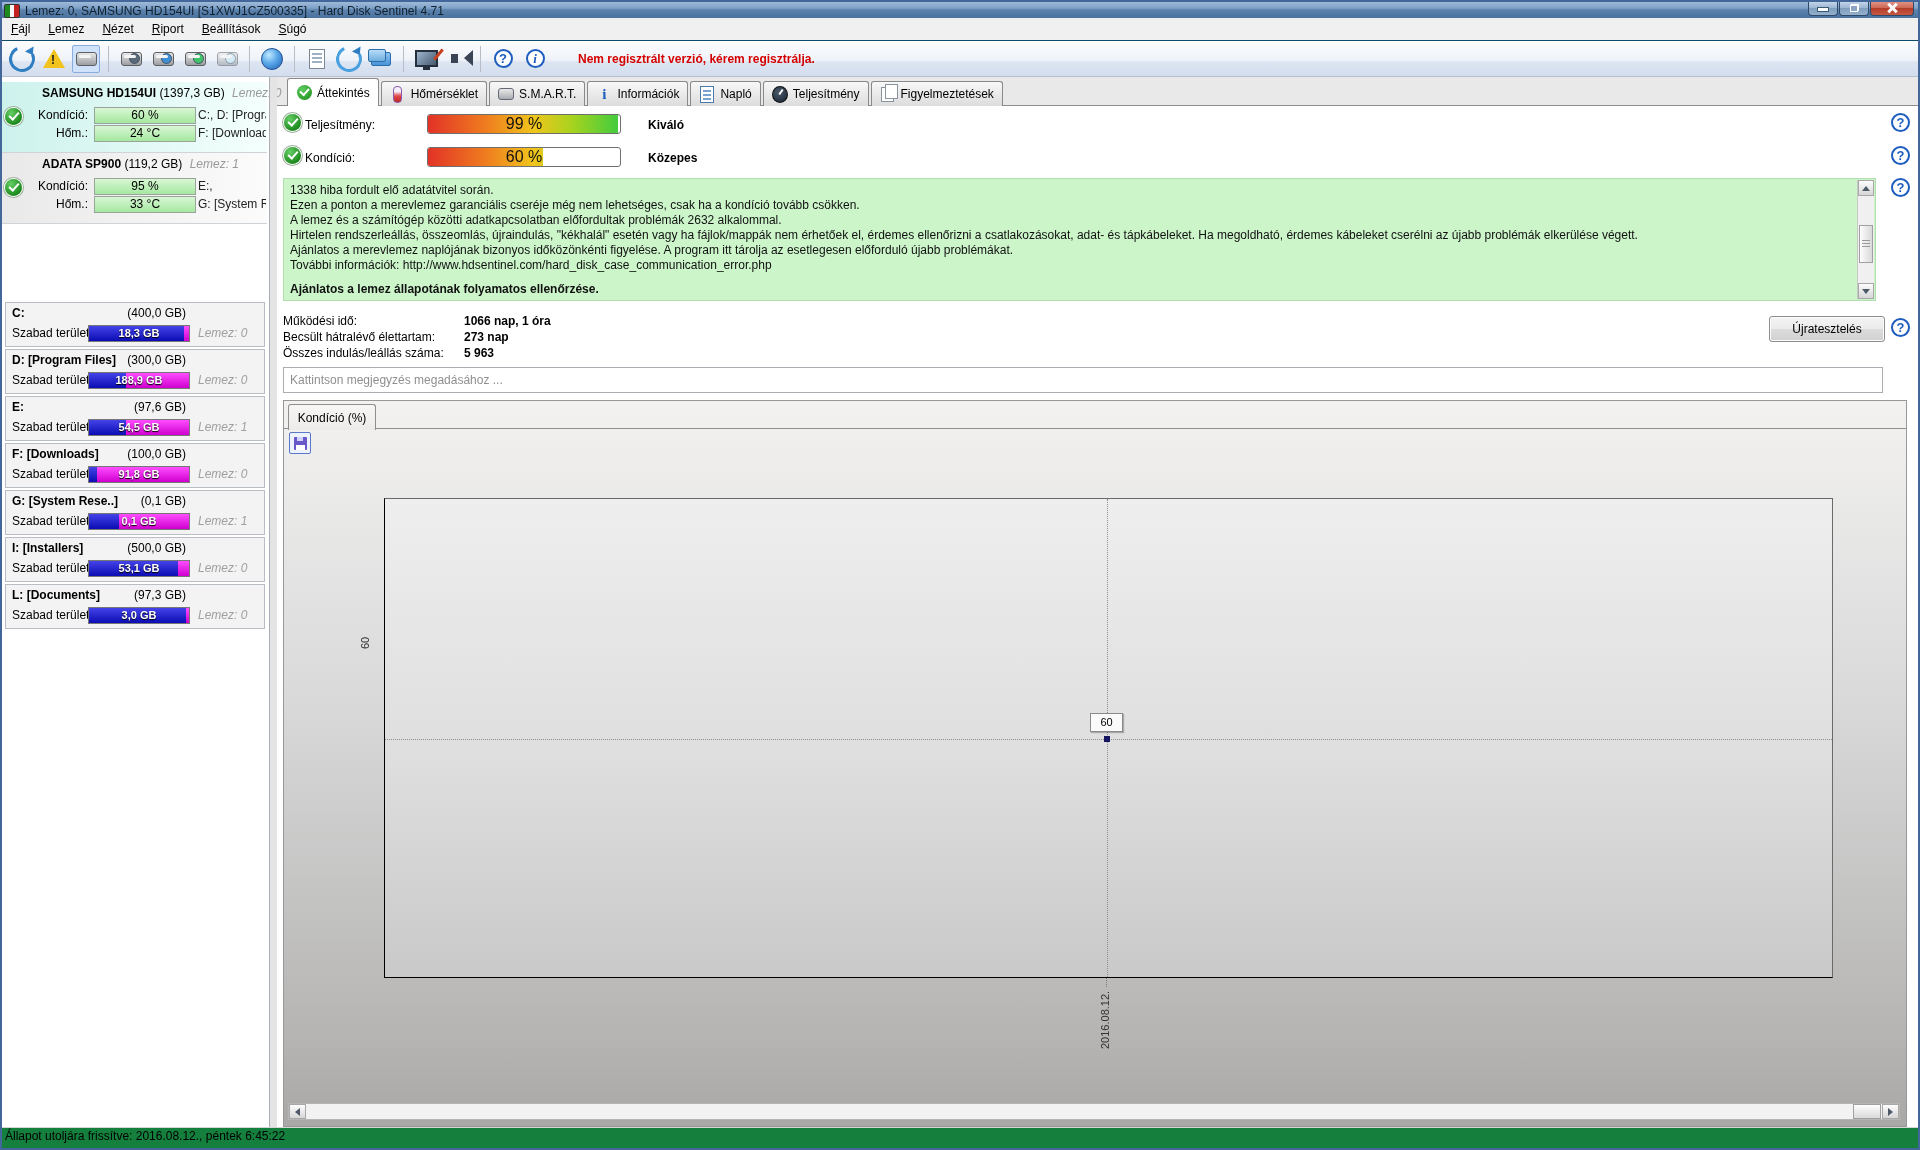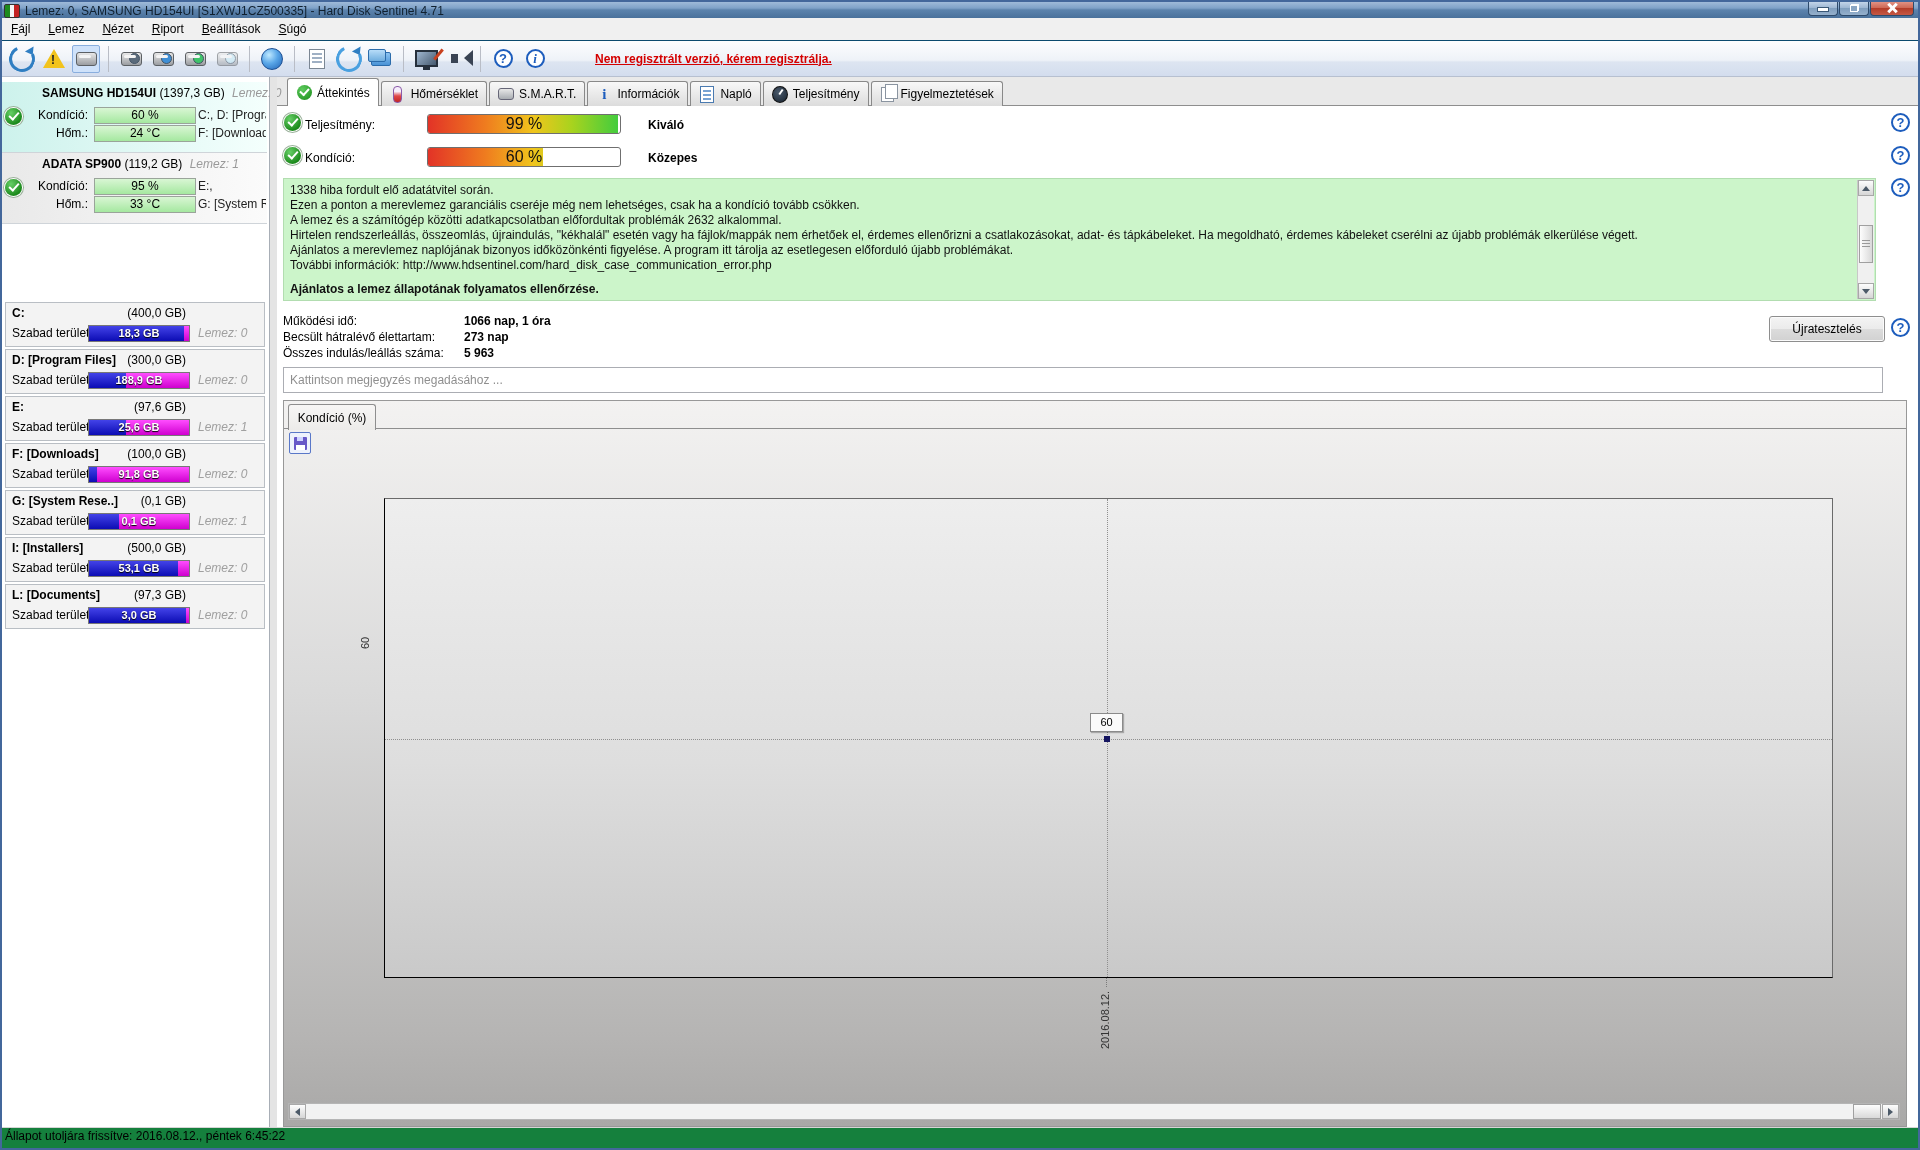--- a/index.html
+++ b/index.html
@@ -52,21 +52,21 @@
   .doc-ico i{position:absolute;left:2px;right:2px;height:2px;background:#9fb0c4;}
   .folder-ico{width:18px;height:12px;border:1px solid #2b6cab;border-radius:2px;background:linear-gradient(180deg,#8cc4f2,#4a93d6);position:relative;}
   .folder-ico:before{content:"";position:absolute;left:-4px;top:-4px;width:16px;height:11px;border:1px solid #2b6cab;border-radius:2px;background:linear-gradient(180deg,#b7dcf9,#6faede);}
   .monitor-ico{width:19px;height:13px;border:2px solid #26303c;background:linear-gradient(135deg,#9fb6cf,#45596e);position:relative;}
   .monitor-ico:after{content:"";position:absolute;left:6px;bottom:-5px;width:7px;height:3px;background:#26303c;}
   .monitor-ico i{position:absolute;right:-4px;top:-4px;width:3px;height:13px;background:#c8401e;transform:rotate(40deg);}
   .spk{width:7px;height:9px;background:#3a4454;position:relative;margin-right:8px;}
   .spk:after{content:"";position:absolute;left:5px;top:-4px;border:8px solid transparent;border-right:9px solid #3a4454;top:-4px;}
   .blue-circle{width:19px;height:19px;border-radius:50%;border:2px solid #1d5dbd;color:#1d5dbd;
     display:flex;align-items:center;justify-content:center;font-weight:bold;font-size:13px;box-sizing:border-box;background:#fff;}
-  .reg-link{color:#d40000;font-weight:bold;text-decoration:underline;margin-left:42px;}
+  .reg-link{color:#d40000;font-weight:bold;margin-left:25px;}
 
   
   .sidebar{left:2px;top:77px;width:268px;height:1050px;background:#fff;border-right:1px solid #a8aeb6;box-sizing:border-box;}
   .diskpanel{position:absolute;left:0;width:265px;height:70px;border-bottom:1px solid #cfd4d9;}
   .dp1{top:5px;background:linear-gradient(90deg,#cdf2ec,#f4fffd);}
   .dp2{top:76px;background:linear-gradient(90deg,#e9e9e9,#fbfbfb);}
   .dp-head{position:absolute;left:24px;top:4px;white-space:nowrap;}
   .dp-name{font-weight:bold;margin-left:16px;}
   .dp-no{font-style:italic;color:#9a9a9a;margin-left:4px;}
   .dp-row-label{position:absolute;left:24px;width:62px;text-align:right;}
@@ -323,21 +323,21 @@
         <span class="pbar-text">188,9 GB</span>
       </span>
     <span class="pdisk">Lemez: 0</span>
   </div>
   <div class="part" style="top:319px;">
     <span class="pname">E:</span>
     <span class="psize">(97,6 GB)</span>
     <span class="pfree-label">Szabad terület</span>
     <span class="pbar">
         <span class="pbar-used" style="width: 37%;"></span>
-        <span class="pbar-text">25,6 GB</span>
+        <span class="pbar-text">54,5 GB</span>
       </span>
     <span class="pdisk">Lemez: 1</span>
   </div>
   <div class="part" style="top:366px;">
     <span class="pname">F: [Downloads]</span>
     <span class="psize">(100,0 GB)</span>
     <span class="pfree-label">Szabad terület</span>
     <span class="pbar">
         <span class="pbar-used" style="width: 8%;"></span>
         <span class="pbar-text">91,8 GB</span>

